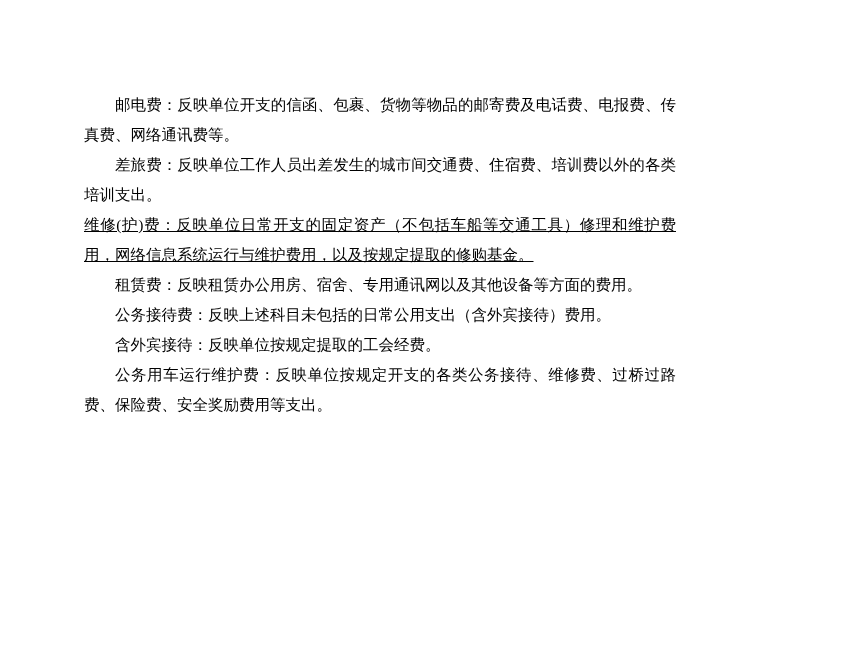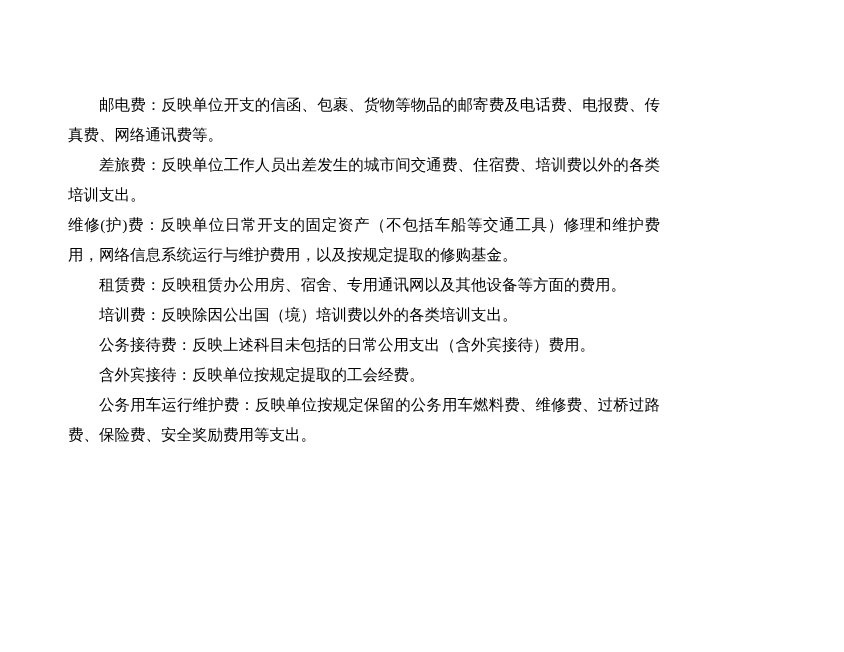--- a/index.html
+++ b/index.html
@@ -13,45 +13,46 @@
     font-family: "Liberation Serif", "DejaVu Serif", serif;
     color: #000000;
   }
   .page {
     position: relative;
     width: 732px;
     height: 652px;
     box-sizing: border-box;
     padding: 90px 72px 40px 68px;
     background: #ffffff;
+    margin-left: 16px;
   }
   .doc-body {
     font-size: 15.5px;
     line-height: 30px;
     text-align: justify;
     text-justify: inter-ideograph;
   }
   p.para {
     margin: 0 0 0 0;
     padding: 0;
     text-indent: 2em;
     white-space: pre-wrap;
     word-break: break-all;
   }
   p.para.noindent {
     text-indent: 0;
+    text-decoration: underline;
   }
 </style>
 </head>
 <body>
 
 <div class="page">
   <div class="doc-body">
     <p class="para">邮电费：反映单位开支的信函、包裹、货物等物品的邮寄费及电话费、电报费、传真费、网络通讯费等。</p>
     <p class="para">差旅费：反映单位工作人员出差发生的城市间交通费、住宿费、培训费以外的各类培训支出。</p>
     <p class="para noindent">维修(护)费：反映单位日常开支的固定资产（不包括车船等交通工具）修理和维护费用，网络信息系统运行与维护费用，以及按规定提取的修购基金。</p>
     <p class="para">租赁费：反映租赁办公用房、宿舍、专用通讯网以及其他设备等方面的费用。</p>
-    <p class="para">培训费：反映除因公出国（境）培训费以外的各类培训支出。</p>
     <p class="para">公务接待费：反映上述科目未包括的日常公用支出（含外宾接待）费用。</p>
     <p class="para">含外宾接待：反映单位按规定提取的工会经费。</p>
-    <p class="para">公务用车运行维护费：反映单位按规定保留的公务用车燃料费、维修费、过桥过路费、保险费、安全奖励费用等支出。</p>
+    <p class="para">公务用车运行维护费：反映单位按规定开支的各类公务接待、维修费、过桥过路费、保险费、安全奖励费用等支出。</p>
   </div>
 </div>
 
 </body></html>

